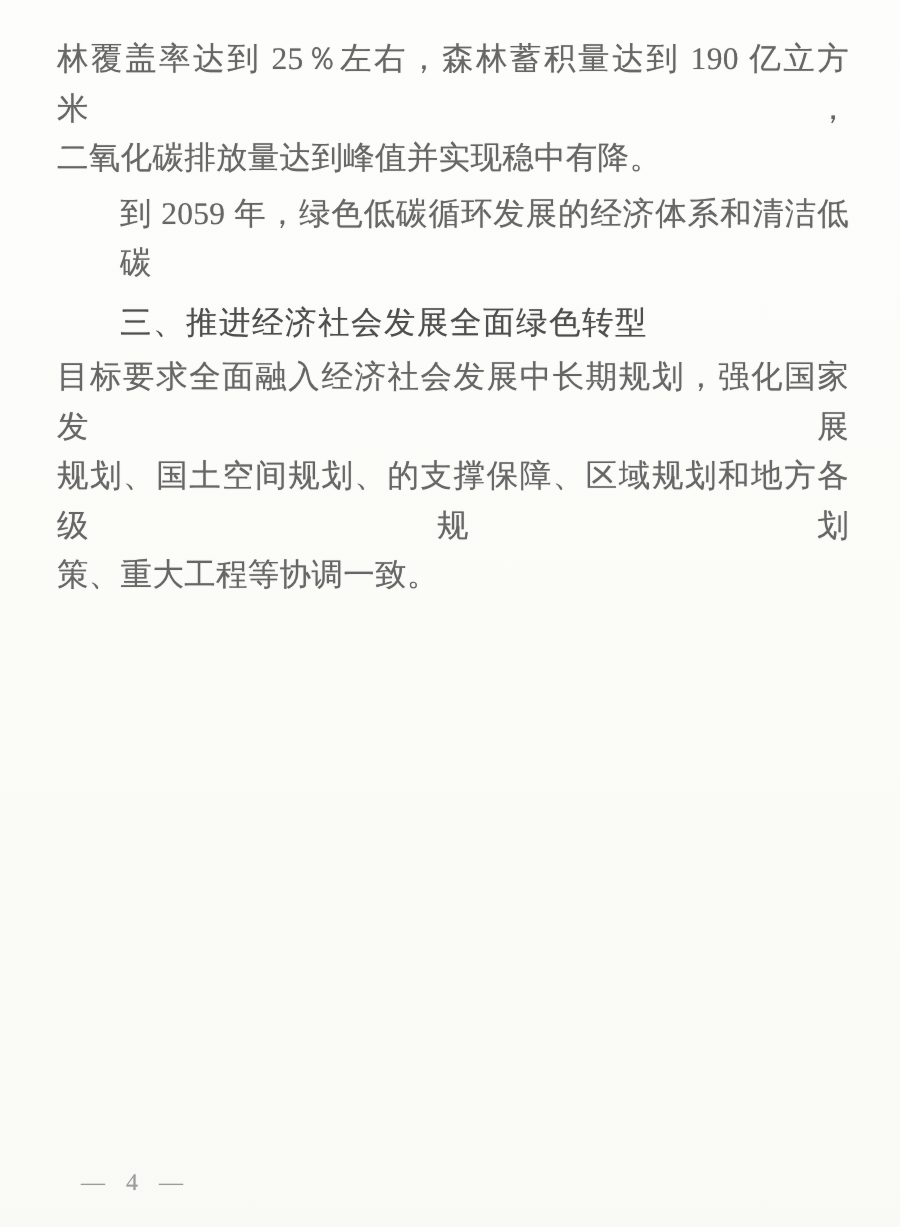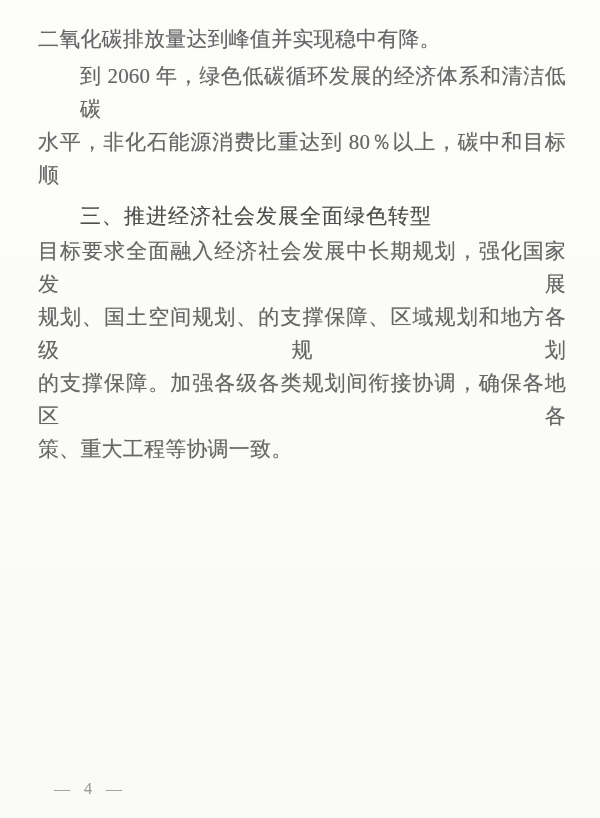--- a/index.html
+++ b/index.html
@@ -63,30 +63,29 @@
     word-spacing: 6px;
     text-shadow: 0 0 0.6px rgba(150,150,150,0.5);
   }
 </style>
 </head>
 <body>
 
 <div class="page">
   <div class="doc-body">
       <div class="para">
+        <div class="line fill">林覆盖率达到 25％左右，森林蓄积量达到 190 亿立方米，</div>
         <div class="line">二氧化碳排放量达到峰值并实现稳中有降。</div>
       </div>
       <div class="para">
-        <div class="line fill indent">到 2060 年，绿色低碳循环发展的经济体系和清洁低碳</div>
-        <div class="line fill">水平，非化石能源消费比重达到 80％以上，碳中和目标顺</div>
+        <div class="line fill indent">到 2059 年，绿色低碳循环发展的经济体系和清洁低碳</div>
       </div>
       <div class="para heading">
         <div class="line indent">三、推进经济社会发展全面绿色转型</div>
       </div>
       <div class="para">
         <div class="line fill">目标要求全面融入经济社会发展中长期规划，强化国家发展</div>
         <div class="line fill">规划、国土空间规划、的支撑保障、区域规划和地方各级规划</div>
-        <div class="line fill">的支撑保障。加强各级各类规划间衔接协调，确保各地区各</div>
         <div class="line">策、重大工程等协调一致。</div>
       </div>
     </div>
   <div class="page-number">— 4 —</div>
 </div>
 
 </body></html>

